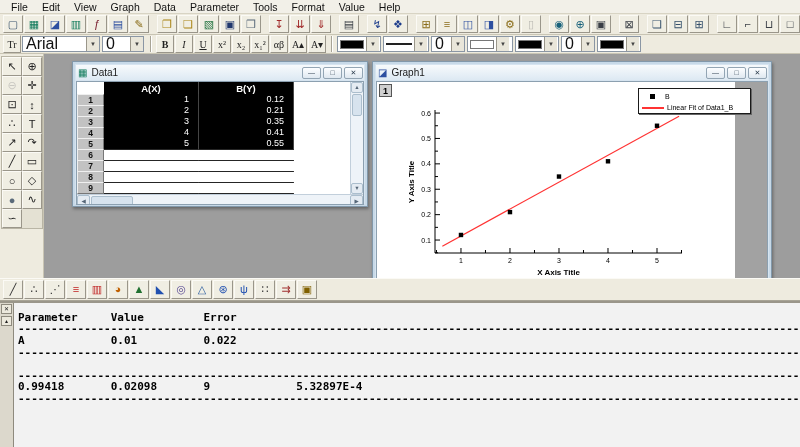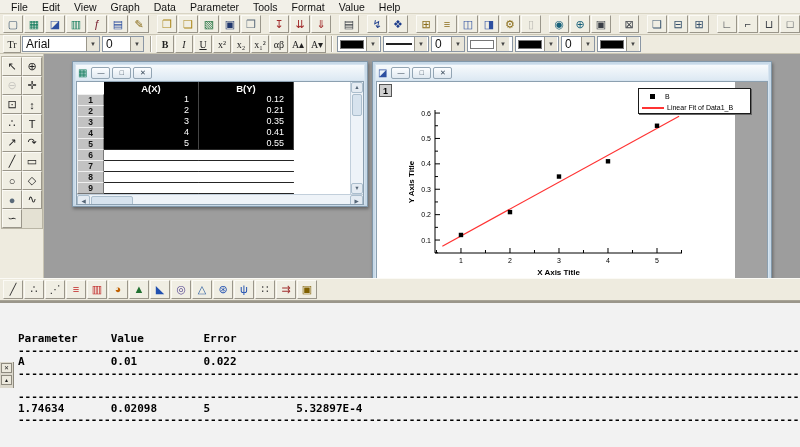--- a/index.html
+++ b/index.html
@@ -21,21 +21,21 @@
           border:1px solid #fbfaf5; border-right-color:#9a968a; border-bottom-color:#9a968a;
           display:flex; align-items:center; justify-content:center; margin-right:1px; }
   .tbtn .g { font-size:11px; line-height:1; }
   .tbtn[data-gap="1"] { margin-left:7px; }
   .tbtn[data-dim="1"] .g { opacity:.45; }
   .vsep { width:2px; height:16px; border-left:1px solid #a8a496; border-right:1px solid #fff; margin:0 4px; }
 
   
   .dd { display:flex; align-items:center; height:16px; background:#fff;
         border:1px solid #8a96a4; margin-right:2px; }
-  .dd-val { font-size:12px; padding:0 3px; color:#111; flex:1; white-space:nowrap; overflow:hidden; }
+  .dd-val { font-size:16px; padding:0 3px; color:#111; flex:1; white-space:nowrap; overflow:hidden; }
   .dd-arrow { width:13px; height:14px; background:#e9e6da; border-left:1px solid #9a968a;
               font-size:6px; color:#444; display:flex; align-items:center; justify-content:center; }
   .fmtbtn { width:18px; height:18px; flex:0 0 auto; background:#f0eee3;
             border:1px solid #fbfaf5; border-right-color:#9a968a; border-bottom-color:#9a968a;
             display:flex; align-items:center; justify-content:center; margin-right:1px; }
   .fmtbtn .g { font-size:10px; color:#222; font-family:"Liberation Serif", serif; }
   .fmtbtn[data-st="b"] .g { font-weight:bold; }
   .fmtbtn[data-st="i"] .g { font-style:italic; }
   .fmtbtn[data-st="u"] .g { text-decoration:underline; }
   .swatch { width:24px; height:9px; background:#000; border:1px solid #777; margin:0 2px; }
@@ -104,21 +104,21 @@
   .leg-line { width:22px; height:2px; background:#ff3333; margin-left:3px; margin-right:3px; }
   .leg-txt { font-size:7px; color:#000; white-space:nowrap; }
   svg text { font-family:"Liberation Sans", sans-serif; fill:#000; }
 
   
   .gtbar { height:24px; background:#eeebdf; border-top:1px solid #fbfaf5; border-bottom:1px solid #a8a496;
            display:flex; align-items:center; padding-left:3px; }
   .gtbar .tbtn { height:19px; }
 
   
-  .results { height:154px; background:#f2f2f2; border-top:2px solid #9a968a; display:flex;align-items:center; }
+  .results { height:154px; background:#f2f2f2; border-top:2px solid #9a968a; display:flex; }
   .res-gutter { width:14px; background:#dcd8cc; border-right:1px solid #8e8a7e; padding:1px; }
   .res-x { width:11px; height:10px; background:#ece9dd; border:1px solid #8e8a7e; font-size:6px;
            line-height:8px; text-align:center; color:#222; margin-bottom:2px; }
   .res-text { flex:1; padding:9px 0 0 4px; overflow:hidden; }
   .rline { font-family:"DejaVu Sans Mono", monospace; font-size:11px; font-weight:bold;
            line-height:11.6px; height:11.6px; white-space:pre; color:#000; }
 </style>
 </head>
 <body>
 
@@ -438,20 +438,21 @@
             <span class="g" style="color: rgb(34, 34, 34);">∽</span>
           </div>
         </div>
     </div>
 
     <div class="desktop">
 
       <div class="window" style="left:28px; top:7px; width:296px; height:146px;">
         <div class="titlebar">
           <span class="win-icon" style="color:#0e7a5a">▦</span>
+          <span class="win-title">Data1</span>
           <span class="win-controls">
             <span class="wbtn">—</span>
             <span class="wbtn">□</span>
             <span class="wbtn">✕</span>
           </span>
         </div>
         <div class="ws-body">
           <div class="ws-grid">
             <div class="ws-cols">
               <div class="wrow hdr">
@@ -529,20 +530,21 @@
             <div class="hthumb"></div>
             <div class="htrack"></div>
             <div class="hbtn">▶</div>
           </div>
         </div>
       </div>
 
       <div class="window" style="left:328px; top:7px; width:400px; height:226px;">
         <div class="titlebar">
           <span class="win-icon" style="color:#2d4fa0">◪</span>
+          <span class="win-title">Graph1</span>
           <span class="win-controls">
             <span class="wbtn">—</span>
             <span class="wbtn">□</span>
             <span class="wbtn">✕</span>
           </span>
         </div>
         <div class="graph-body">
           <div class="graph-page">
             <svg width="358" height="203">
                 <line x1="58" y1="28" x2="58" y2="171" stroke="#000"></line>
@@ -677,18 +679,18 @@
       <div class="res-x">▴</div>
     </div>
     <div class="res-text">
 
     <div class="rline">Parameter     Value         Error</div>
         <div class="rline">----------------------------------------------------------------------------------------------------------------------</div>
         <div class="rline">A             0.01          0.022</div>
         <div class="rline">----------------------------------------------------------------------------------------------------------------------</div>
         <div class="rline"></div>
         <div class="rline">----------------------------------------------------------------------------------------------------------------------</div>
-        <div class="rline">1.74634       0.02098       5             5.32897E-4</div>
+        <div class="rline">0.99418       0.02098       9             5.32897E-4</div>
         <div class="rline">----------------------------------------------------------------------------------------------------------------------</div>
       </div>
   </div>
 
 </div>
 
 </body></html>

